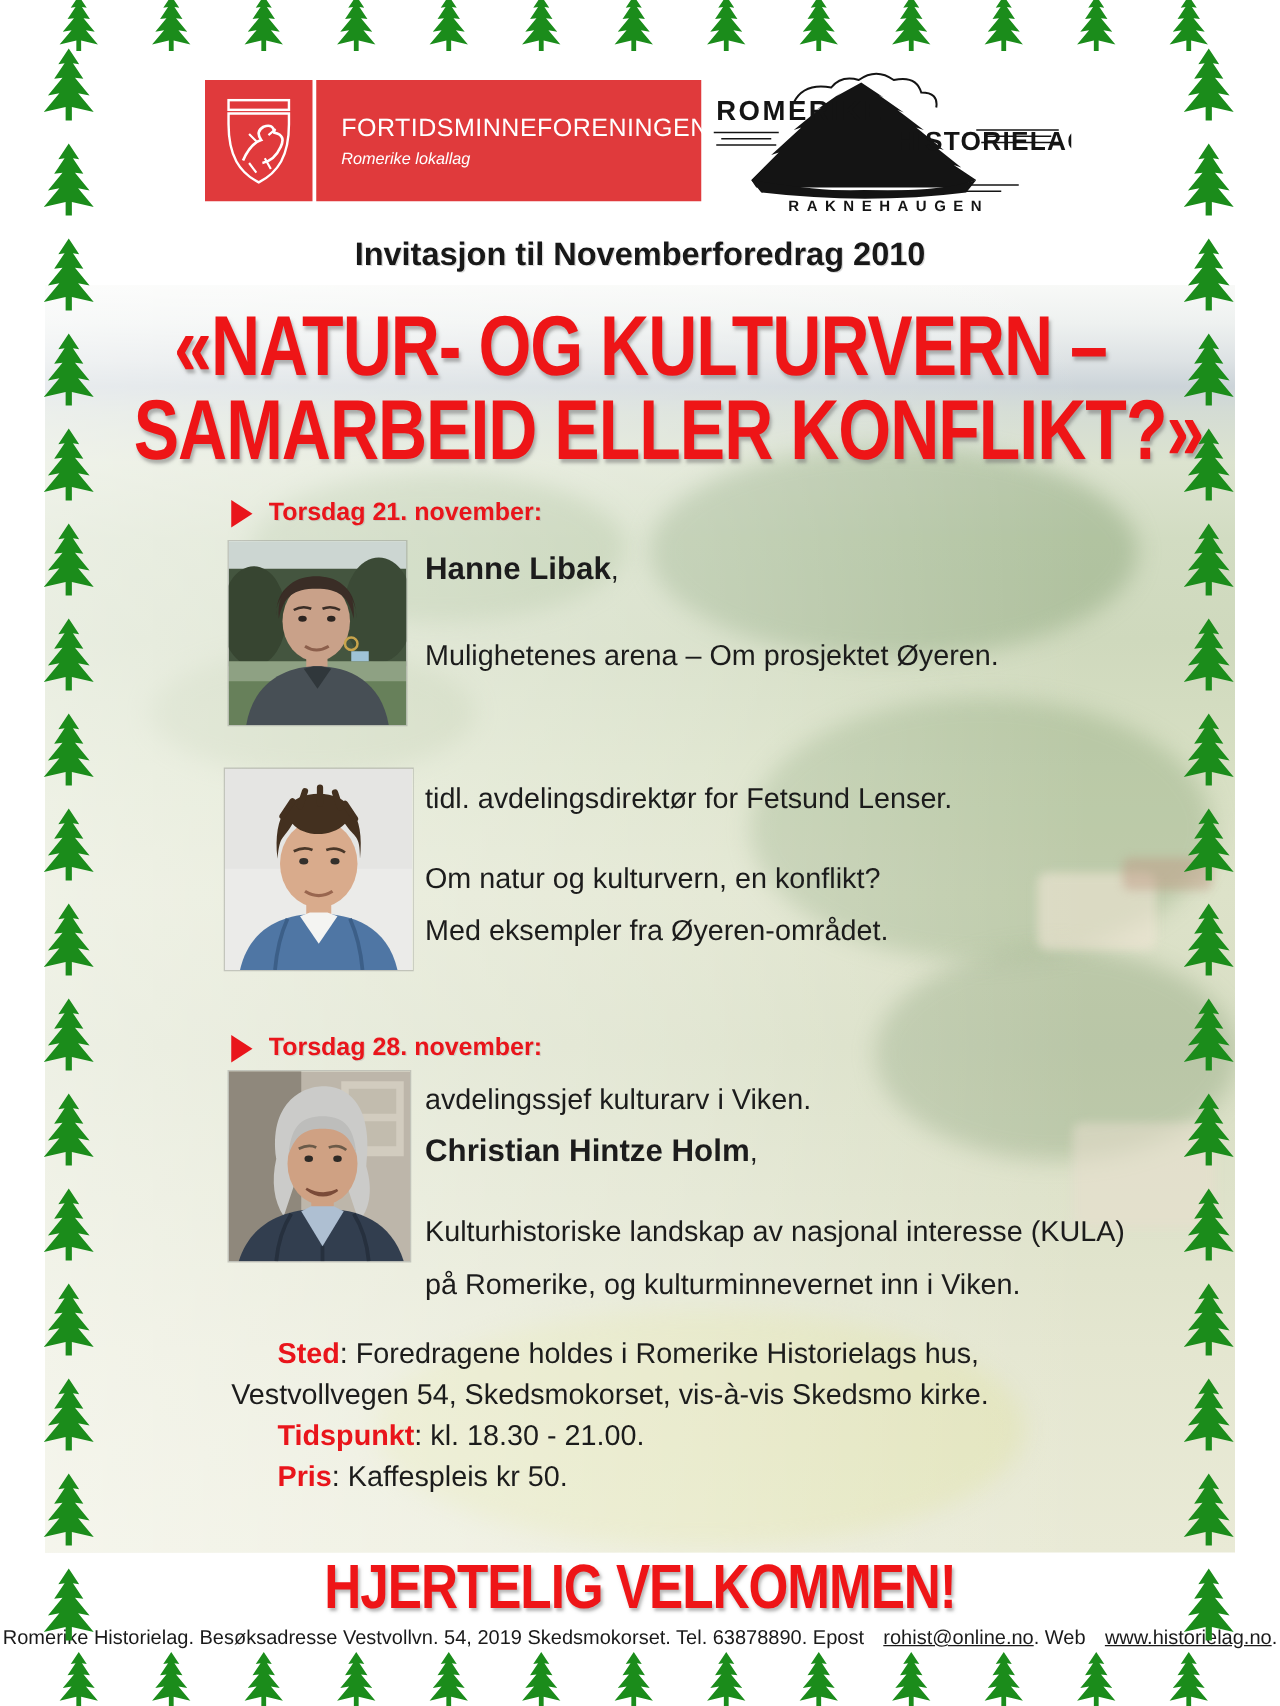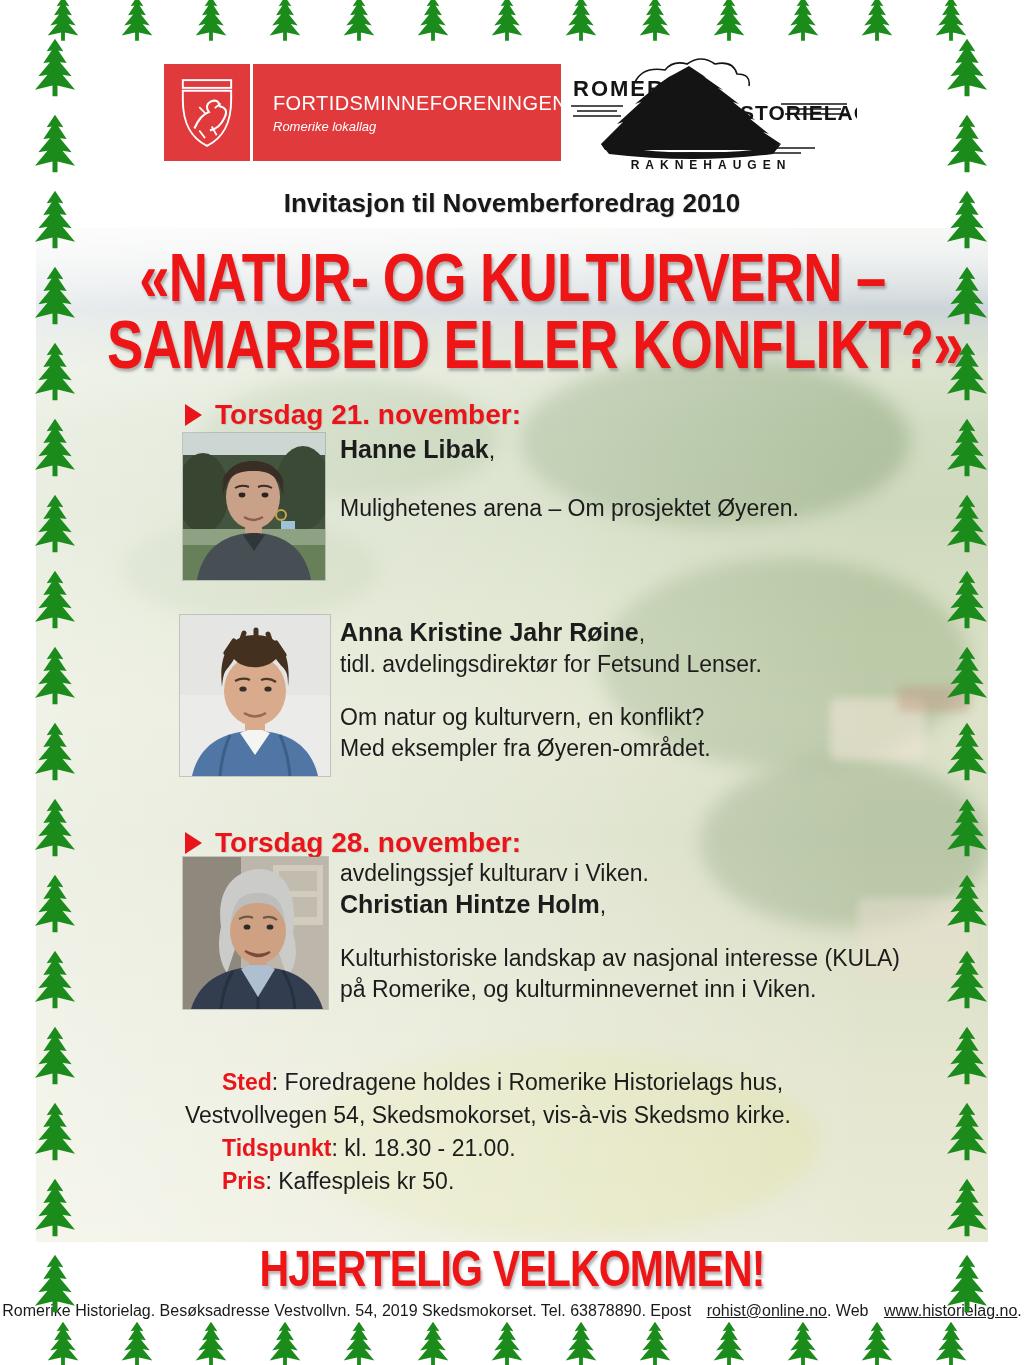--- a/index.html
+++ b/index.html
@@ -36,29 +36,29 @@
   .logo-bar{width:288px;height:97px;background:#e03a3c;margin-left:3px;padding-left:20px;display:flex;flex-direction:column;justify-content:center;color:#fff;}
   .logo-title{font-size:20px;letter-spacing:.4px;font-weight:400;}
   .logo-sub{font-size:13px;margin-top:4px;font-weight:400;font-style:italic;}
   .logo-hist{position:absolute;left:565px;top:56px;z-index:3;}
   
   .inv-title{position:absolute;left:0;right:0;top:188px;text-align:center;font-size:26px;font-weight:700;color:#181818;text-shadow:1px 1px 0 rgba(150,150,150,.35);z-index:3;}
   .headline{position:absolute;left:0;right:0;top:244px;text-align:center;color:#ee1517;font-weight:700;z-index:3;}
   .headline .hl{display:block;height:67px;line-height:67px;font-size:68px;}
   .condensed{display:inline-block;transform:scaleX(.8);transform-origin:center;letter-spacing:-1px;white-space:nowrap;text-shadow:2px 3px 3px rgba(110,110,110,.5);}
   
-  .date-header{position:absolute;left:185px;display:flex;align-items:center;font-size:28px;font-weight:700;color:#e9151b;z-index:3;text-shadow:1px 1px 0 rgba(160,160,160,.3);}
+  .date-header{position:absolute;left:185px;display:flex;align-items:center;font-size:20px;font-weight:700;color:#e9151b;z-index:3;text-shadow:1px 1px 0 rgba(160,160,160,.3);}
   .dh1{top:399px;}.dh2{top:827px;}
   .arrow{width:0;height:0;border-left:17px solid #e9151b;border-top:11px solid transparent;border-bottom:11px solid transparent;margin-right:13px;}
   
   .photo{position:absolute;z-index:3;box-shadow:0 0 0 1px rgba(120,120,120,.35);}
   .p1{left:183px;top:433px;width:142px;height:147px;}
   .p2{left:180px;top:615px;width:150px;height:161px;}
   .p3{left:183px;top:857px;width:145px;height:152px;}
-  .speaker-text{position:absolute;left:340px;z-index:3;font-size:23px;line-height:31px;}
+  .speaker-text{position:absolute;left:340px;z-index:3;font-size:23px;line-height:42px;}
   .t1{top:434px;}.t2{top:617px;}.t3{top:858px;}
   .name{font-weight:700;font-size:25px;}
   .italic{}
   .gap27{height:27px;}.gap22{height:22px;}
   
   .details{position:absolute;left:185px;top:1066px;width:745px;font-size:23px;line-height:33px;z-index:3;}
   .red-label{color:#e9151b;font-weight:700;margin-left:37px;}
   
   .welcome{position:absolute;left:0;right:0;top:1240px;text-align:center;color:#ee1517;font-weight:700;font-size:50px;z-index:3;}
   .welcome .condensed{transform:scaleX(.82);}
@@ -358,21 +358,20 @@
   <ellipse cx="88" cy="74" rx="3.6" ry="2.6" fill="#33302c"></ellipse>
   <path d="M55 66 q8 -4 15 -1 M81 65 q8 -3 15 2" stroke="#4a382a" stroke-width="2.2" fill="none"></path>
   <path d="M64 98 q11 7 22 0" stroke="#99664f" stroke-width="2.6" fill="none"></path>
   <rect x="65" y="107" width="20" height="13" fill="#d9ab8c"></rect>
   <path d="M12 161 C20 126 48 116 75 116 C102 116 130 126 138 161 Z" fill="#4f76a4"></path>
   <path d="M60 118 L75 140 L90 118 L82 115 L68 115 Z" fill="#f4f4f2"></path>
   <path d="M50 120 q-8 18 -10 41 M100 120 q8 18 10 41" stroke="#3c5f88" stroke-width="3" fill="none"></path>
 </svg>
 
 <div class="speaker-text t2">
-  <div><span class="name">Anna Kristine Jahr Røine</span><span>,</span></div>
   <div>tidl. avdelingsdirektør for Fetsund Lenser.</div>
   <div class="gap22"></div>
   <div class="italic">Om natur og kulturvern, en konflikt?</div>
   <div>Med eksempler fra Øyeren-området.</div>
 </div>
 
 <div class="date-header dh2">
   <span class="arrow"></span>
   <span>Torsdag 28. november:</span>
 </div>

